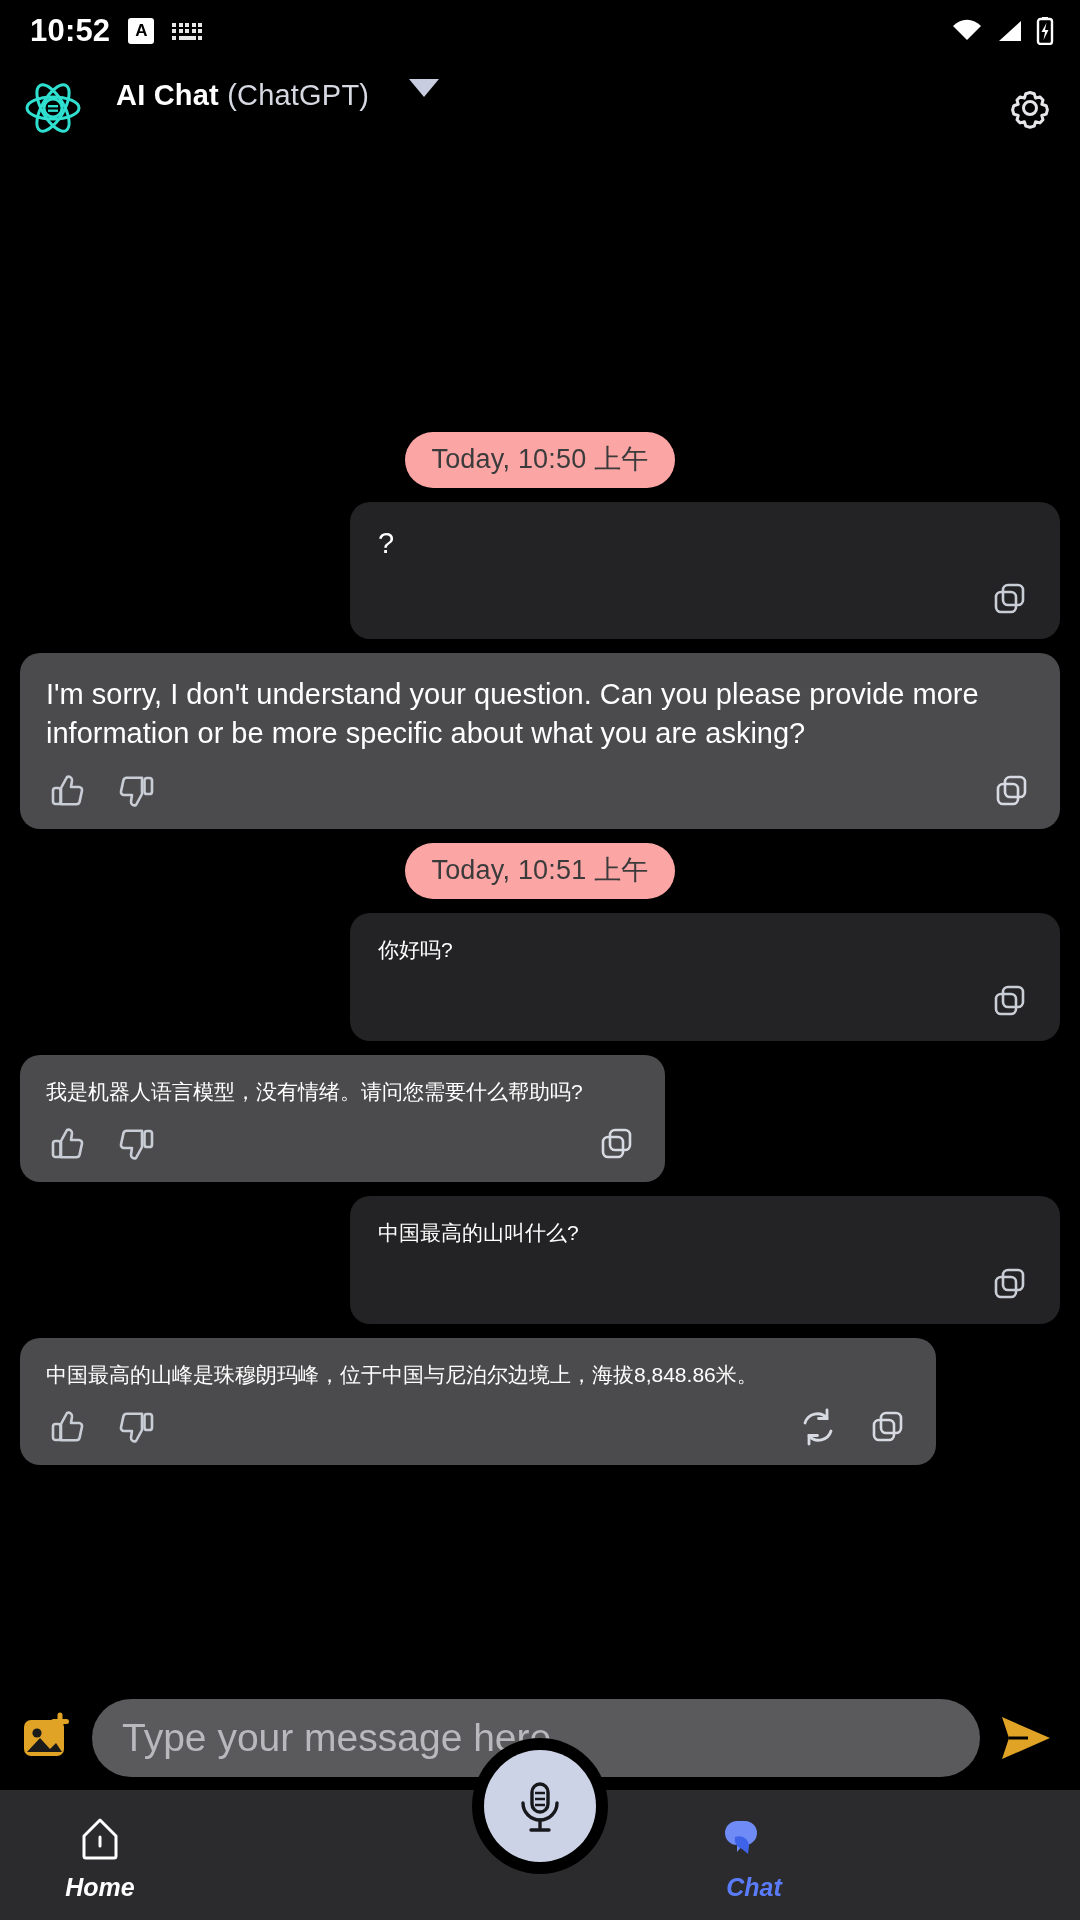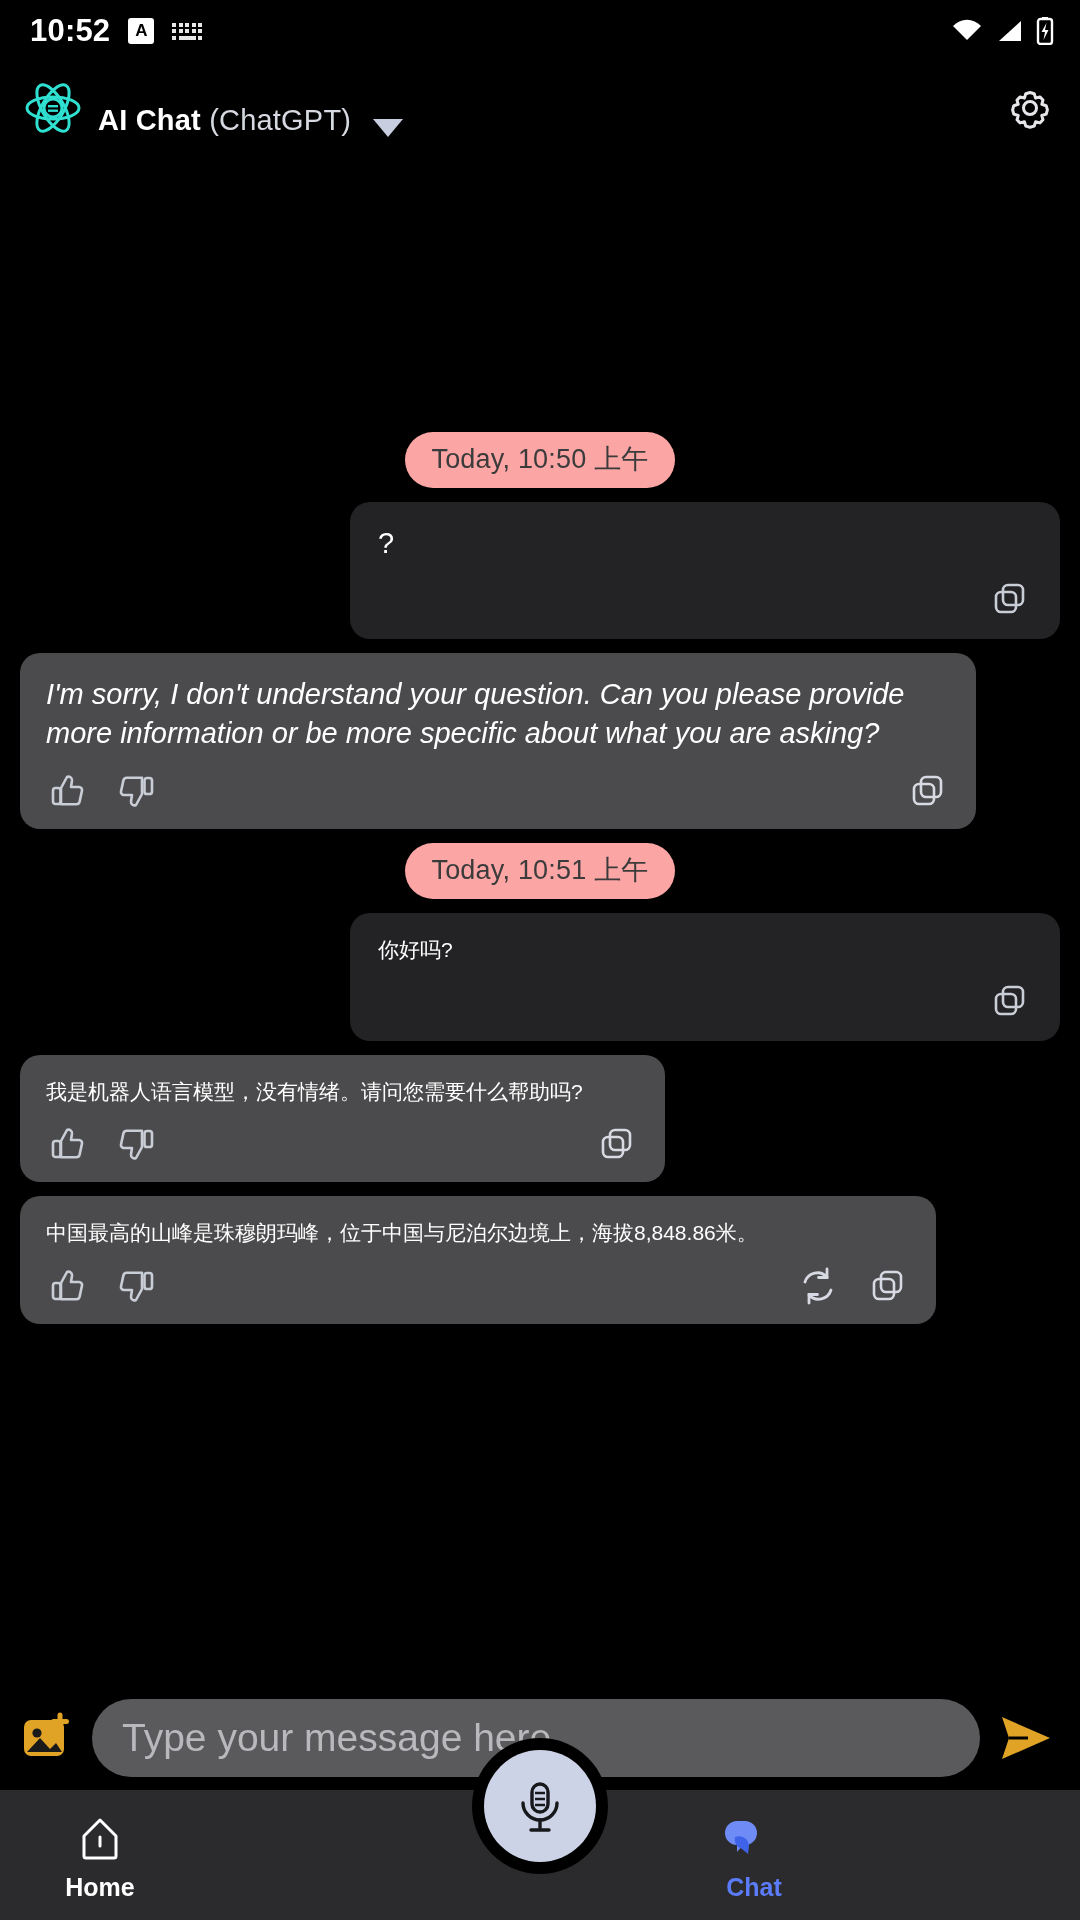--- a/index.html
+++ b/index.html
@@ -20,21 +20,21 @@
     font-size:17px; font-weight:700; display:flex; align-items:center; justify-content:center;
     border-radius:3px;
   }
   .kbd { display:grid; grid-template-columns:repeat(5,4px); grid-template-rows:repeat(3,4px); gap:2.5px; }
   .kbd i { background:#e8e8e8; display:block; width:4px; height:4px; }
   .kbd i.wide { grid-column:2 / span 3; width:auto; }
   .sb-right { display:flex; align-items:center; gap:13px; }
 
   
   .header { height:92px; display:flex; align-items:center; justify-content:space-between; padding:0 28px 0 24px; flex:0 0 auto; }
-  .header-left { display:flex; align-items:flex-end; gap:16px; }
+  .header-left { display:flex; align-items:flex-start; gap:34px; }
   .brand-title { font-size:29px; color:#e9eaf0; letter-spacing:.2px; }
   .brand-title b { font-weight:700; color:#fff; }
   .brand-title span.sub { font-weight:400; color:#d7d9e2; }
   .caret { width:0; height:0; border-left:15px solid transparent; border-right:15px solid transparent; border-top:18px solid #c9cde0; margin-left:6px; }
 
   
   .chat { flex:1 1 auto; position:relative; padding:0 20px; overflow:hidden; }
   .spacer-top { height:278px; }
 
   .tsrow { display:flex; justify-content:center; margin:0 0 14px; }
@@ -43,21 +43,21 @@
     padding:9px 26px 11px; border-radius:28px; letter-spacing:.2px;
   }
 
   .row { display:flex; margin-bottom:14px; }
   .row.right { justify-content:flex-end; }
   .row.left  { justify-content:flex-start; }
 
   .bubble { border-radius:20px; position:relative; }
   .bubble.user { background:#232325; width:710px; min-height:118px; padding:22px 28px 18px; }
   .bubble.ai   { background:#4b4b4d; padding:22px 26px 16px; }
-  .bubble.ai.w-full  { width:956px;font-style:italic; }
+  .bubble.ai.w-full  { width:1040px; }
   .bubble.ai.w-med   { width:645px; }
   .bubble.ai.w-wide  { width:916px; }
 
   .msg-text { color:#fff; font-size:29px; line-height:1.35; word-wrap:break-word; }
   .msg-text.cn { font-size:21px; line-height:1.4; }
 
   .bubble-actions { display:flex; align-items:center; justify-content:space-between; margin-top:16px; }
   .left-acts { display:flex; align-items:center; gap:26px; }
   .right-acts { display:flex; align-items:center; gap:26px; margin-left:auto; }
   .icon-btn { width:44px; height:44px; display:flex; align-items:center; justify-content:center; }
@@ -76,21 +76,21 @@
   }
   .input-wrap input::placeholder { color:#b9b9bd; }
   .send-btn { width:60px; height:60px; display:flex; align-items:center; justify-content:center; flex:0 0 auto; }
 
   
   .bottomnav {
     flex:0 0 auto; height:130px; background:#2b2b2d; position:relative;
     display:flex; align-items:center; justify-content:space-around; padding-top:6px;
   }
   .nav-item { display:flex; flex-direction:column; align-items:center; gap:10px; width:200px; }
-  .nav-label { font-size:25px; font-weight:700; }
+  .nav-label { font-size:25px; font-weight:700;font-style:italic; }
   .nav-item.home .nav-label { color:#fff; }
   .nav-item.chat .nav-label { color:#5b7cfa;margin-left:28px; }
   .nav-spacer { width:200px; }
   .fab {
     position:absolute; left:50%; transform:translateX(-50%);
     top:-40px; width:112px; height:112px; border-radius:50%;
     background:#cdd3e6; display:flex; align-items:center; justify-content:center;
     box-shadow:0 0 0 12px #000;
   }
 </style>
@@ -252,20 +252,33 @@
               <svg width="38" height="38" viewBox="0 0 38 38">
                 <rect x="12" y="5" width="20" height="20" rx="5" fill="none" stroke="#d7dae2" stroke-width="2.6"></rect>
                 <rect x="5" y="12" width="20" height="20" rx="5" fill="none" stroke="#d7dae2" stroke-width="2.6"></rect>
               </svg>
             </div>
           </div>
         </div>
       </div>
     </div>
 
+    <div class="row right">
+      <div class="bubble user">
+        <div class="msg-text cn">中国最高的山叫什么?</div>
+        <div class="copy-anchor">
+          <div class="icon-btn">
+            <svg width="38" height="38" viewBox="0 0 38 38">
+              <rect x="12" y="5" width="20" height="20" rx="5" fill="none" stroke="#c9cdd6" stroke-width="2.6"></rect>
+              <rect x="5" y="12" width="20" height="20" rx="5" fill="none" stroke="#c9cdd6" stroke-width="2.6"></rect>
+            </svg>
+          </div>
+        </div>
+      </div>
+    </div>
 
     <div class="row left">
       <div class="bubble ai w-wide">
         <div class="msg-text cn">中国最高的山峰是珠穆朗玛峰，位于中国与尼泊尔边境上，海拔8,848.86米。</div>
         <div class="bubble-actions">
           <div class="left-acts">
             <div class="icon-btn">
               <svg width="40" height="40" viewBox="0 0 40 40">
                 <path d="M13 17 L19 6 a3.5 3.5 0 0 1 5 3.5 L23 16 h8 a3 3 0 0 1 3 3.6 l-2.4 11 a3.4 3.4 0 0 1 -3.4 2.6 H13 Z" fill="none" stroke="#c9cdd6" stroke-width="2.6" stroke-linejoin="round"></path>
                 <rect x="5" y="17" width="7.5" height="16" rx="2.6" fill="none" stroke="#c9cdd6" stroke-width="2.6"></rect>

